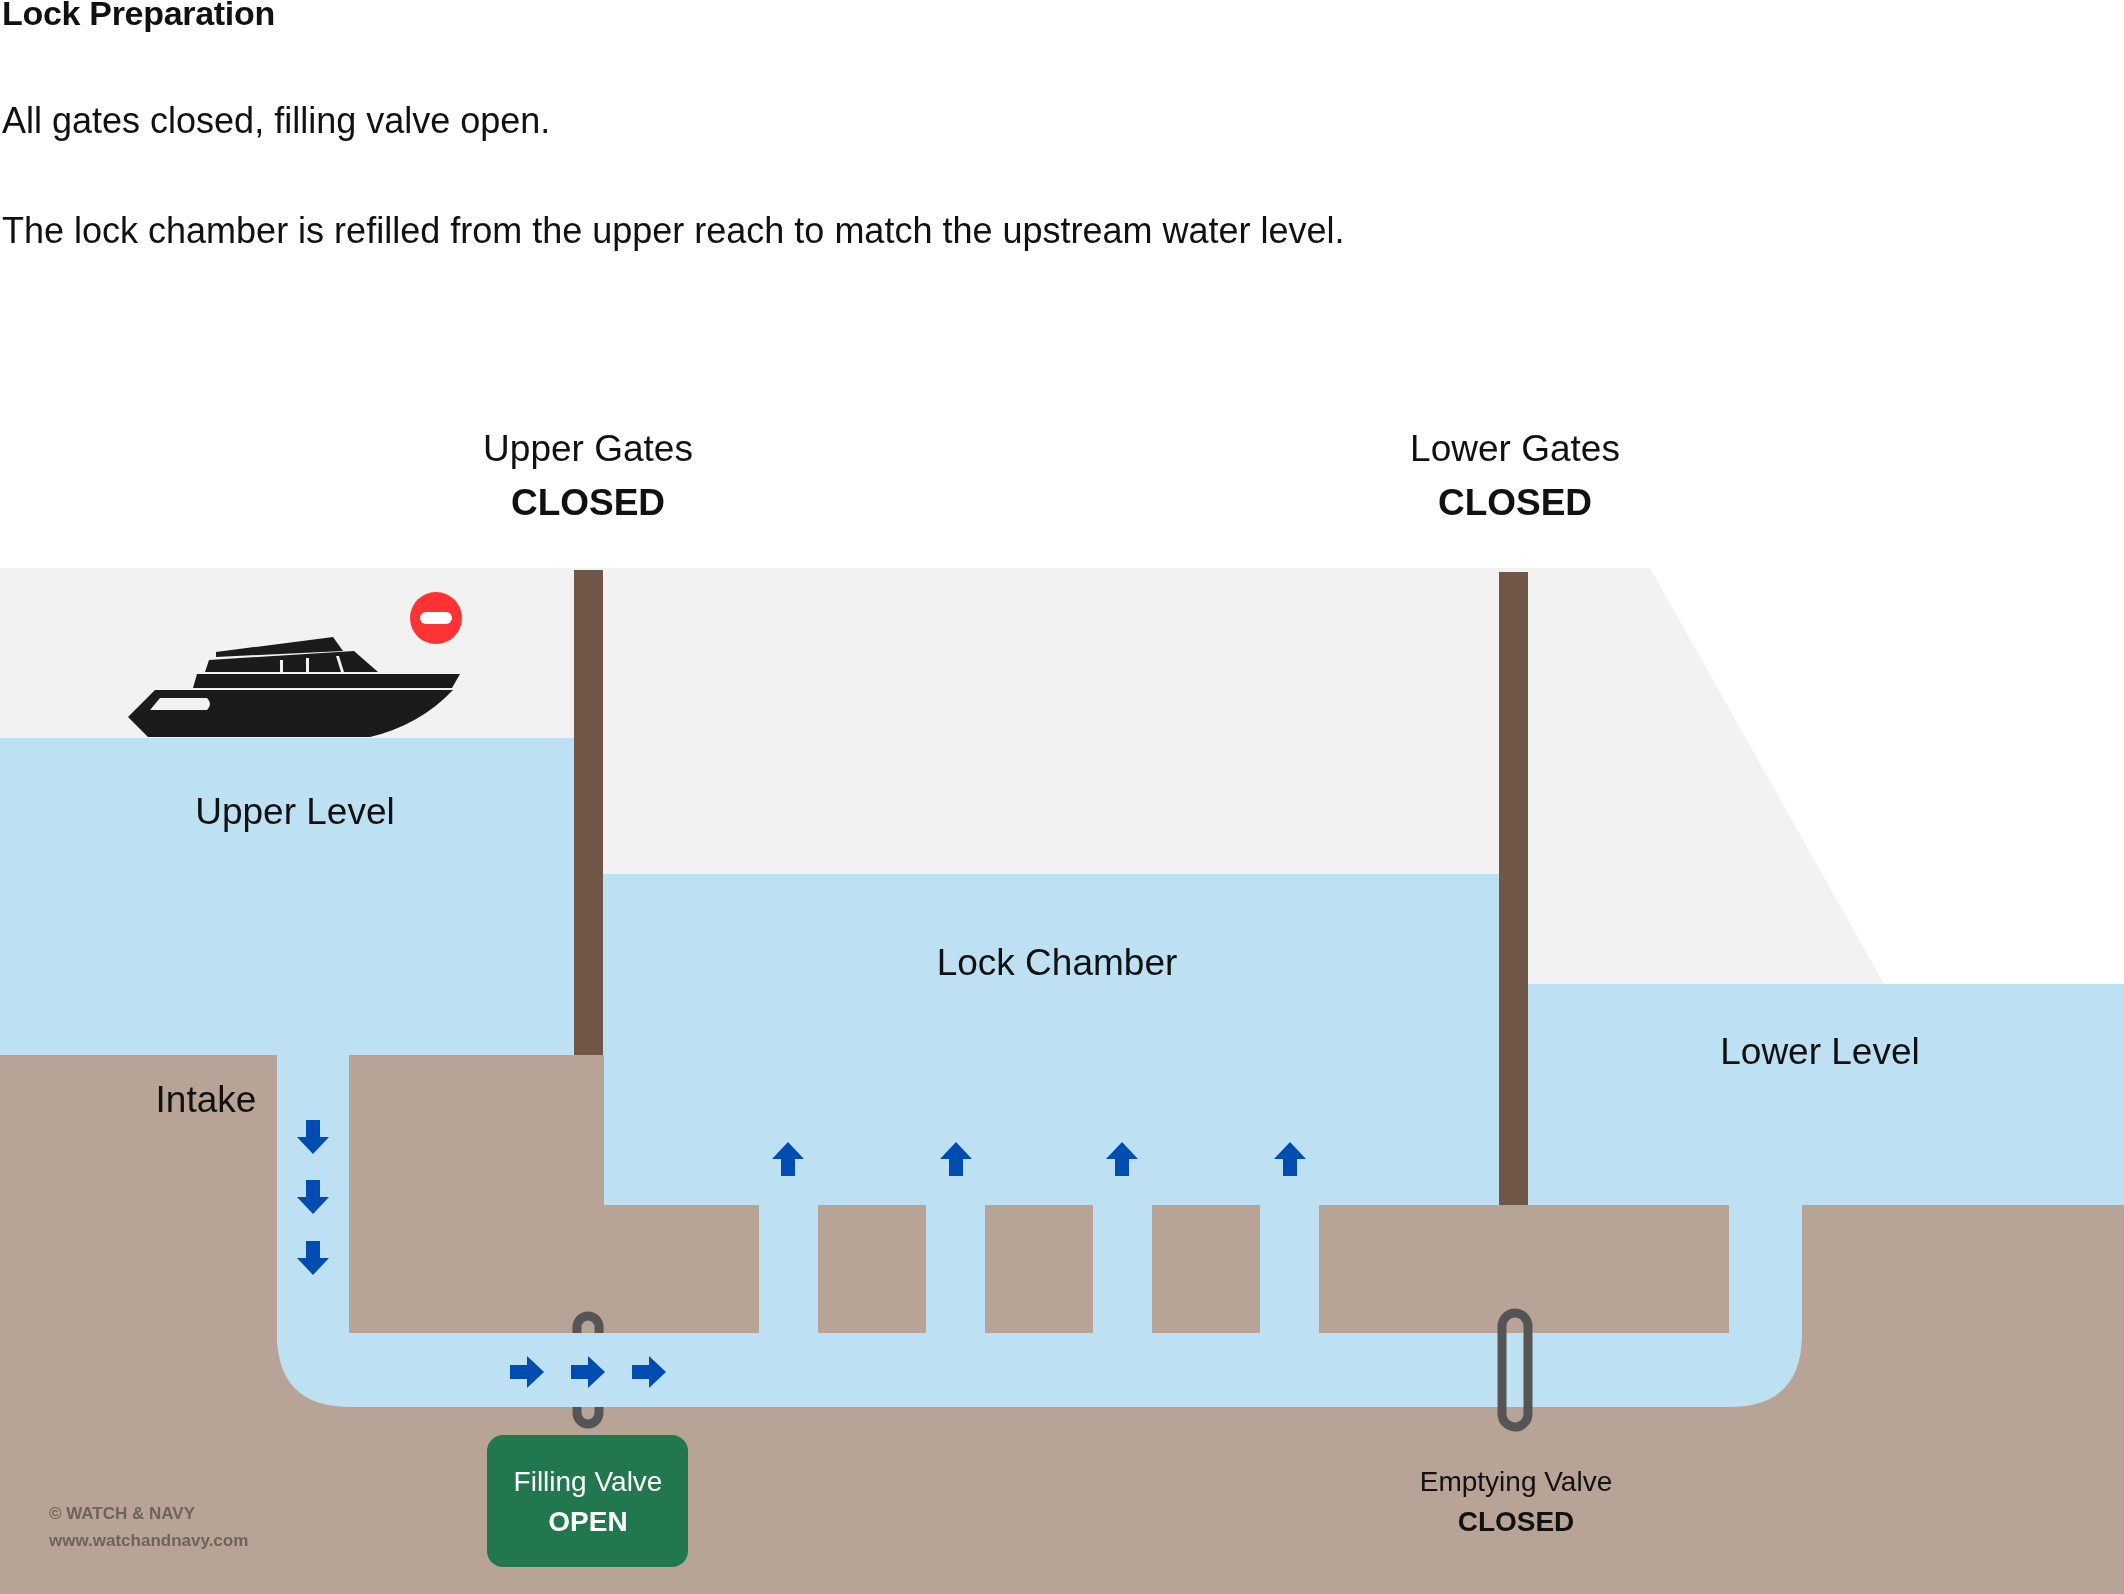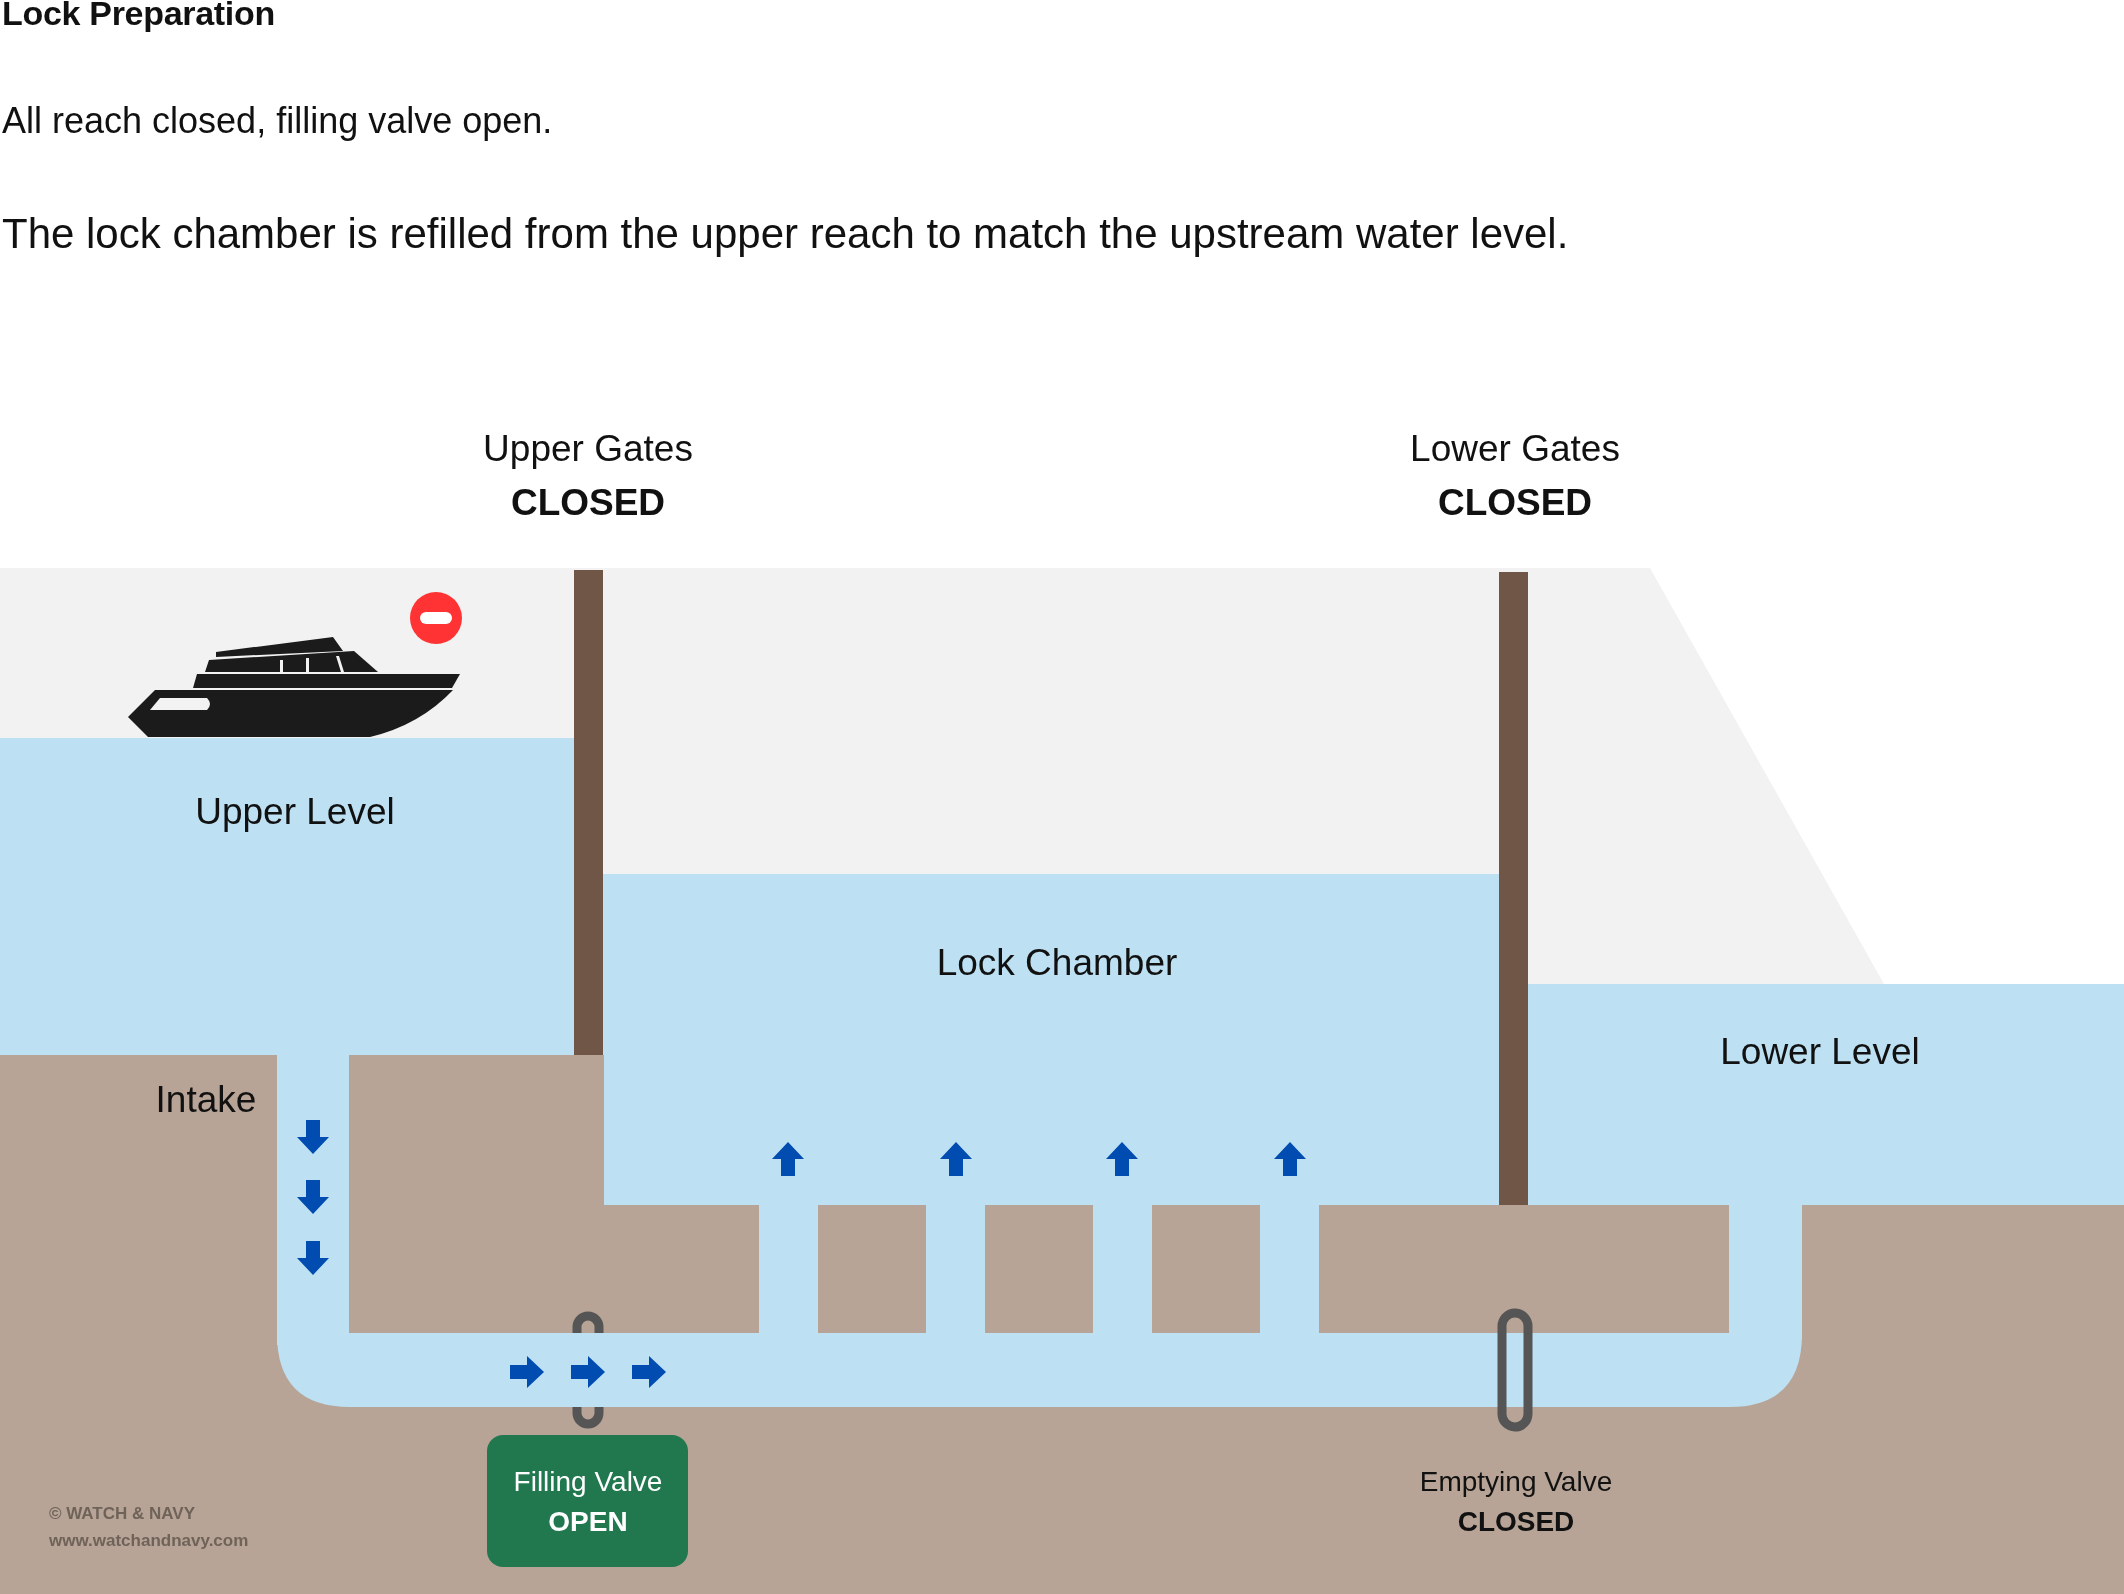--- a/index.html
+++ b/index.html
@@ -1,33 +1,33 @@
 <!DOCTYPE html>
 <html><head>
 <meta charset="utf-8">
 <style>
   html,body{margin:0;padding:0;background:#ffffff;}
   body{width:2124px;height:1594px;overflow:hidden;position:relative;font-family:"Liberation Sans","DejaVu Sans",sans-serif;color:#111;}
   .hdr{position:absolute;left:2px;margin:0;white-space:nowrap;}
   #title{top:-6px;font-size:34px;font-weight:bold;letter-spacing:-0.3px;}
   #sub1{top:100px;font-size:36px;font-weight:normal;}
-  #sub2{top:210px;font-size:42px;font-weight:normal;}
+  #sub2{top:210px;font-size:36px;font-weight:normal;}
   svg{position:absolute;left:0;top:0;}
   .lbl{font-family:"Liberation Sans","DejaVu Sans",sans-serif;fill:#111;}
   .big{font-size:37px;}
   .state{font-size:37px;font-weight:bold;}
   .valve-lbl{font-size:28px;}
   .valve-state{font-size:28px;font-weight:bold;}
   .copy{font-size:17px;fill:#6f6359;font-weight:bold;}
 </style>
 </head>
 <body>
 
 <h1 class="hdr" id="title">Lock Preparation</h1>
-<p class="hdr" id="sub1">All reach closed, filling valve open.</p>
+<p class="hdr" id="sub1">All gates closed, filling valve open.</p>
 <p class="hdr" id="sub2">The lock chamber is refilled from the upper reach to match the upstream water level.</p>
 
 <svg width="2124" height="1594" viewBox="0 0 2124 1594">
 
   <polygon points="0,568 1650,568 1884,984 0,984" fill="#f2f2f2"></polygon>
 
   <rect x="0" y="738" width="576" height="320" fill="#bde1f3"></rect>
 
   <rect x="600" y="874" width="902" height="340" fill="#bde1f3"></rect>
 

